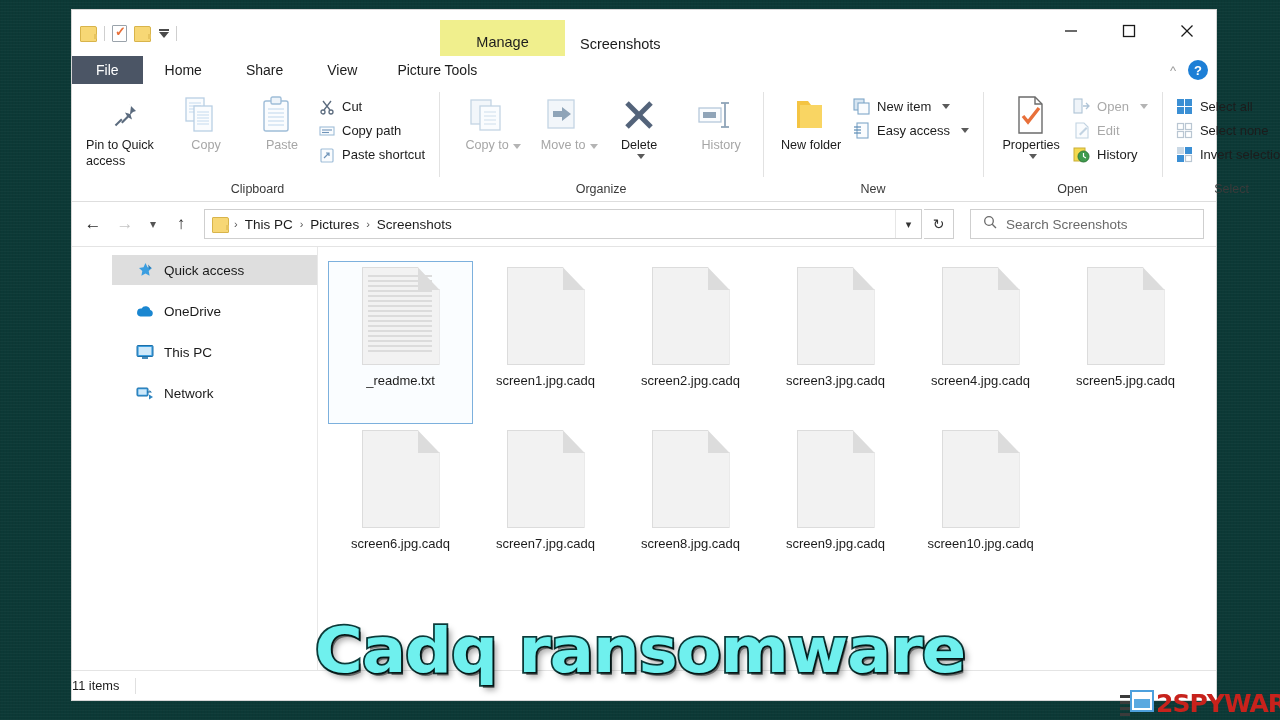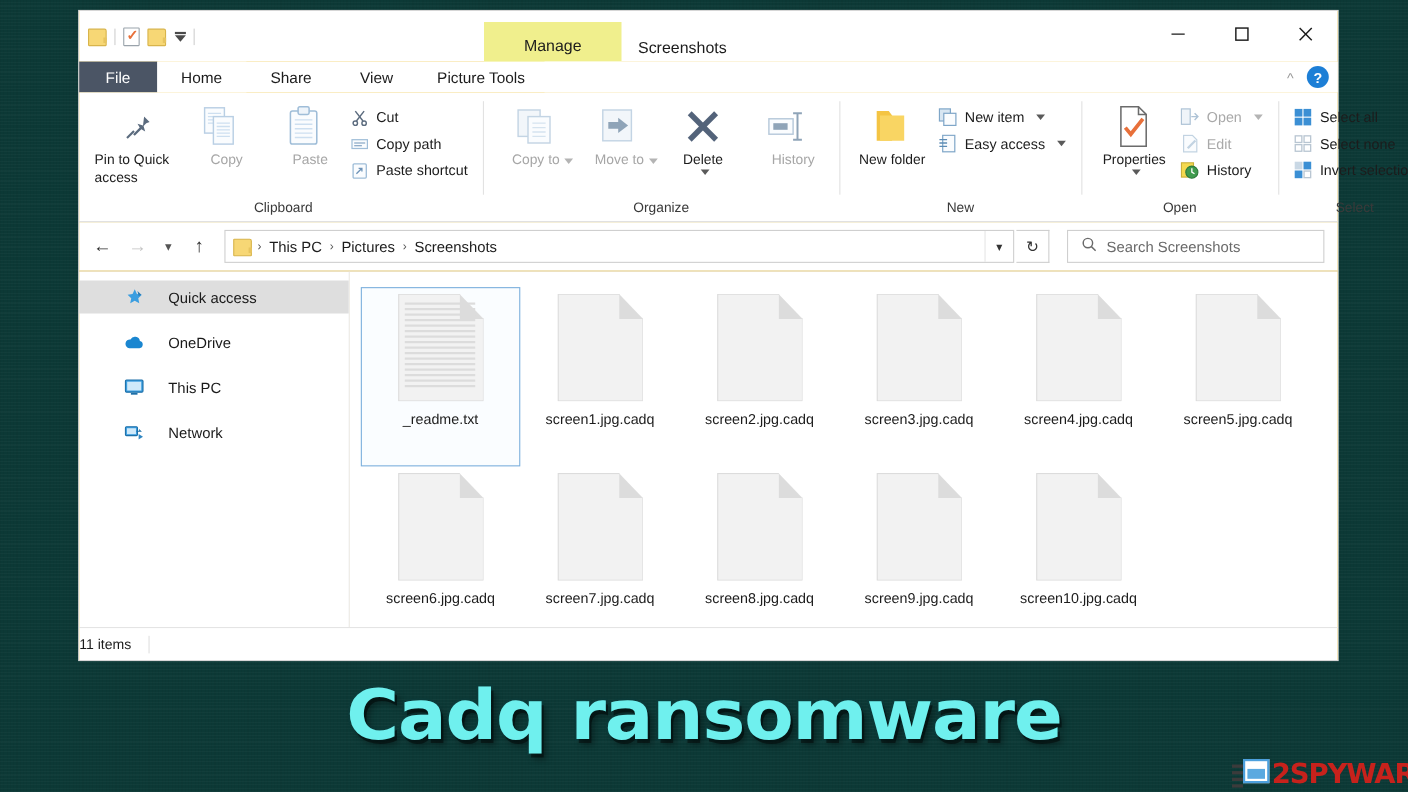--- a/index.html
+++ b/index.html
@@ -25,22 +25,22 @@
       repeating-linear-gradient(0deg, rgba(255,255,255,.025) 0 1px, transparent 1px 3px),
       repeating-linear-gradient(90deg, rgba(0,0,0,.04) 0 1px, transparent 1px 3px);
   }
 
   
   .window {
     position: absolute;
     left: 72px;
     top: 10px;
     width: 1144px;
-    height: 590px;
-    background: #eab308;
+    height: 690px;
+    background: #a3a3a3;
     display: flex;
     flex-direction: column;
     box-shadow: 0 0 0 1px #d6d6d6;
   }
 
   
   .titlebar {
     height: 46px;
     display: flex;
     align-items: flex-start;
@@ -279,23 +279,23 @@
   .sidebar {
     width: 246px;
     background: #fff;
     border-right: 1px solid #e8e8e8;
     padding-top: 8px;
     flex: none;
   }
   .side-item {
     height: 30px;
     display: flex; align-items: center;
-    gap: 22px;
-    padding-left: 41px;
-    font-size: 13.5px; color: #1a1a1a;
+    gap: 10px;
+    padding-left: 24px;
+    font-size: 13.5px; color: #1a1a1a; margin-left: 40px;
   }
   .side-item.selected { background: #dedede; }
   .side-item.gap { margin-top: 11px; }
   .si-ico { width: 18px; height: 18px; display:flex; align-items:center; justify-content:center; flex:none;}
 
   .content {
     flex: 1;
     background: #fff;
     position: relative;
     padding: 14px 0 0 10px;

